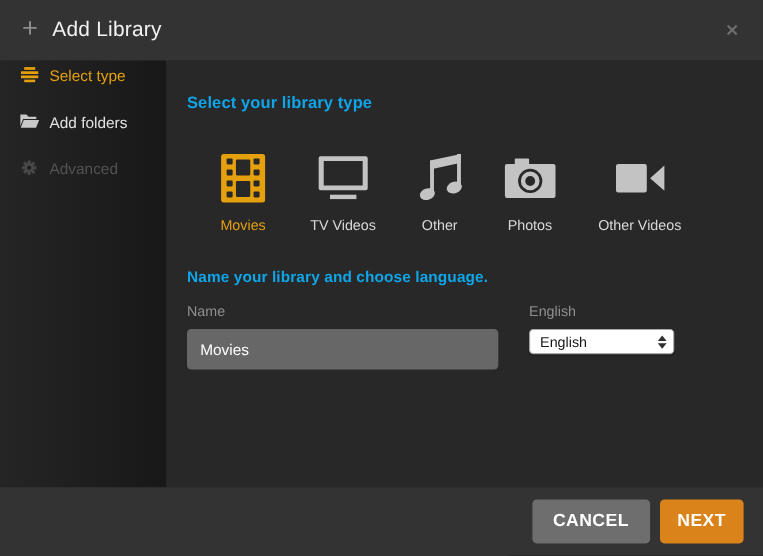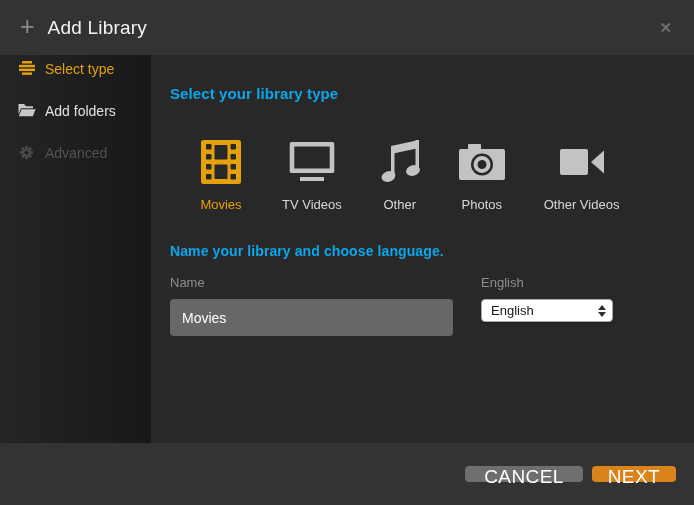--- a/index.html
+++ b/index.html
@@ -47,21 +47,21 @@
   .select-value { font-size:13px; color:#161616; flex:1; }
   .stepper { display:flex; flex-direction:column; align-items:center; gap:2px; }
   .stepper .up { width:0; height:0; border-left:4px solid transparent; border-right:4px solid transparent;
                  border-bottom:5px solid #2e2e2e; }
   .stepper .down { width:0; height:0; border-left:4px solid transparent; border-right:4px solid transparent;
                    border-top:5px solid #2e2e2e; }
 
   
   .footer { flex:0 0 62px; background:#333333; display:flex; align-items:center;
             justify-content:flex-end; padding-right:18px; gap:9px; }
-  .btn { height:16px; border:none; border-radius:4px; color:#ffffff; font-size:19px; font-weight:400;
+  .btn { height:40px; border:none; border-radius:4px; color:#ffffff; font-size:16px; font-weight:700;
          letter-spacing:.4px; cursor:pointer; font-family:"Liberation Sans", sans-serif; }
   .btn.cancel { background:#6e6e6e; padding:0 19px; }
   .btn.next { background:#d9831a; padding:0 16px; }
 </style>
 </head>
 <body>
 
 <div class="dialog">
 
   <div class="header">

